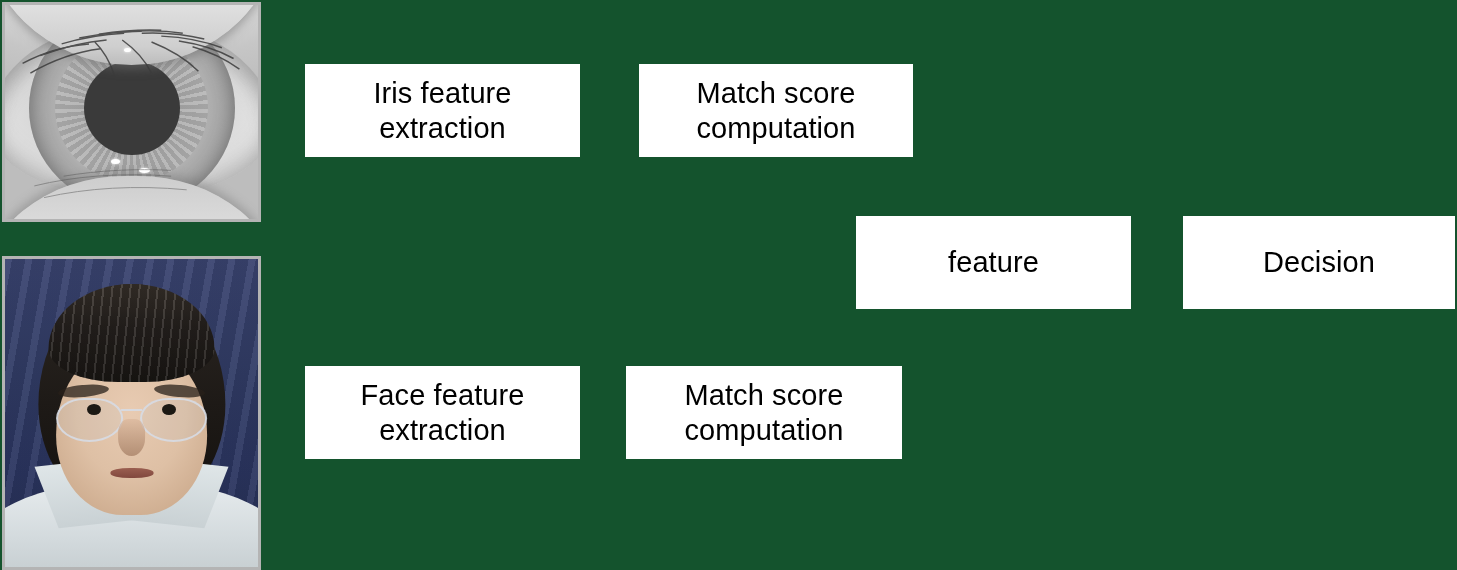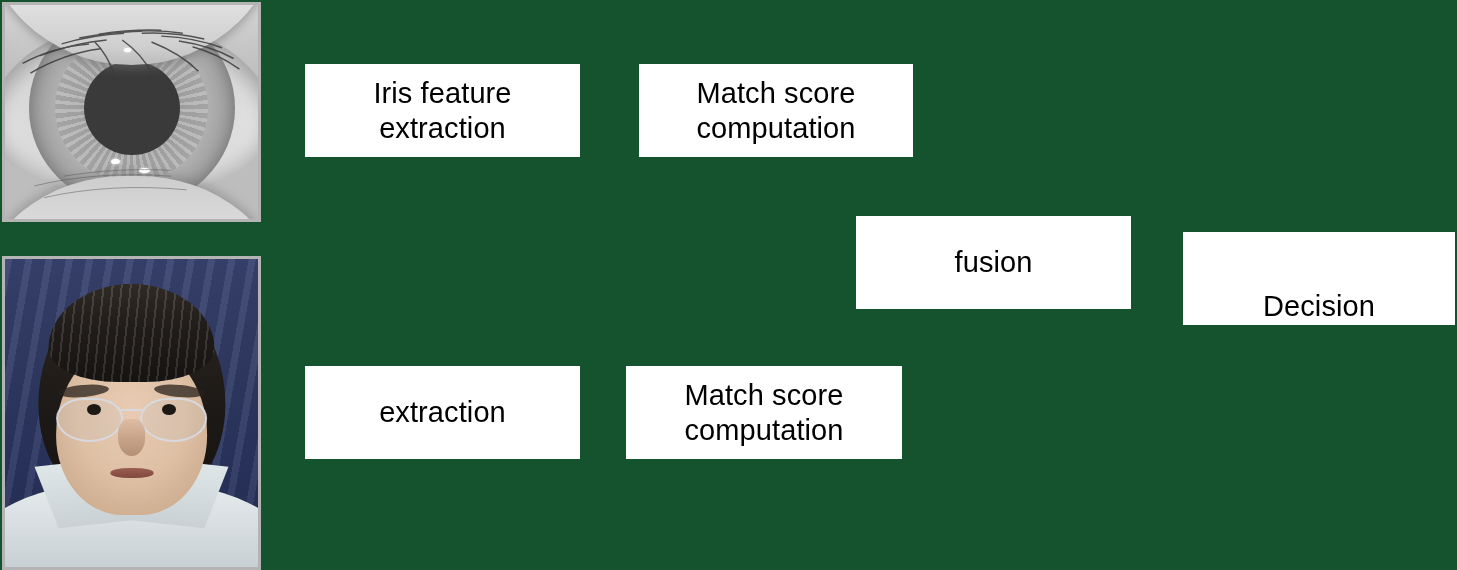--- a/index.html
+++ b/index.html
@@ -371,32 +371,33 @@
 
   <div class="box" style="left:639px; top:64px; width:274px; height:93px;">
     <div>
       <span>Match score</span>
       <span>computation</span>
     </div>
   </div>
 
   <div class="box" style="left:856px; top:216px; width:275px; height:93px;">
     <div>
-      <span>fusion</span>
-    </div>
-  </div>
-
-  <div class="box" style="left:1183px; top:232px; width:272px; height:93px;align-items:flex-end;">
+      <span>feature</span>
+    </div>
+  </div>
+
+  <div class="box" style="left:1183px; top:216px; width:272px; height:93px;">
     <div>
       <span>Decision</span>
     </div>
   </div>
 
   <div class="box" style="left:305px; top:366px; width:275px; height:93px;">
     <div>
+      <span>Face feature</span>
       <span>extraction</span>
     </div>
   </div>
 
   <div class="box" style="left:626px; top:366px; width:276px; height:93px;">
     <div>
       <span>Match score</span>
       <span>computation</span>
     </div>
   </div>

